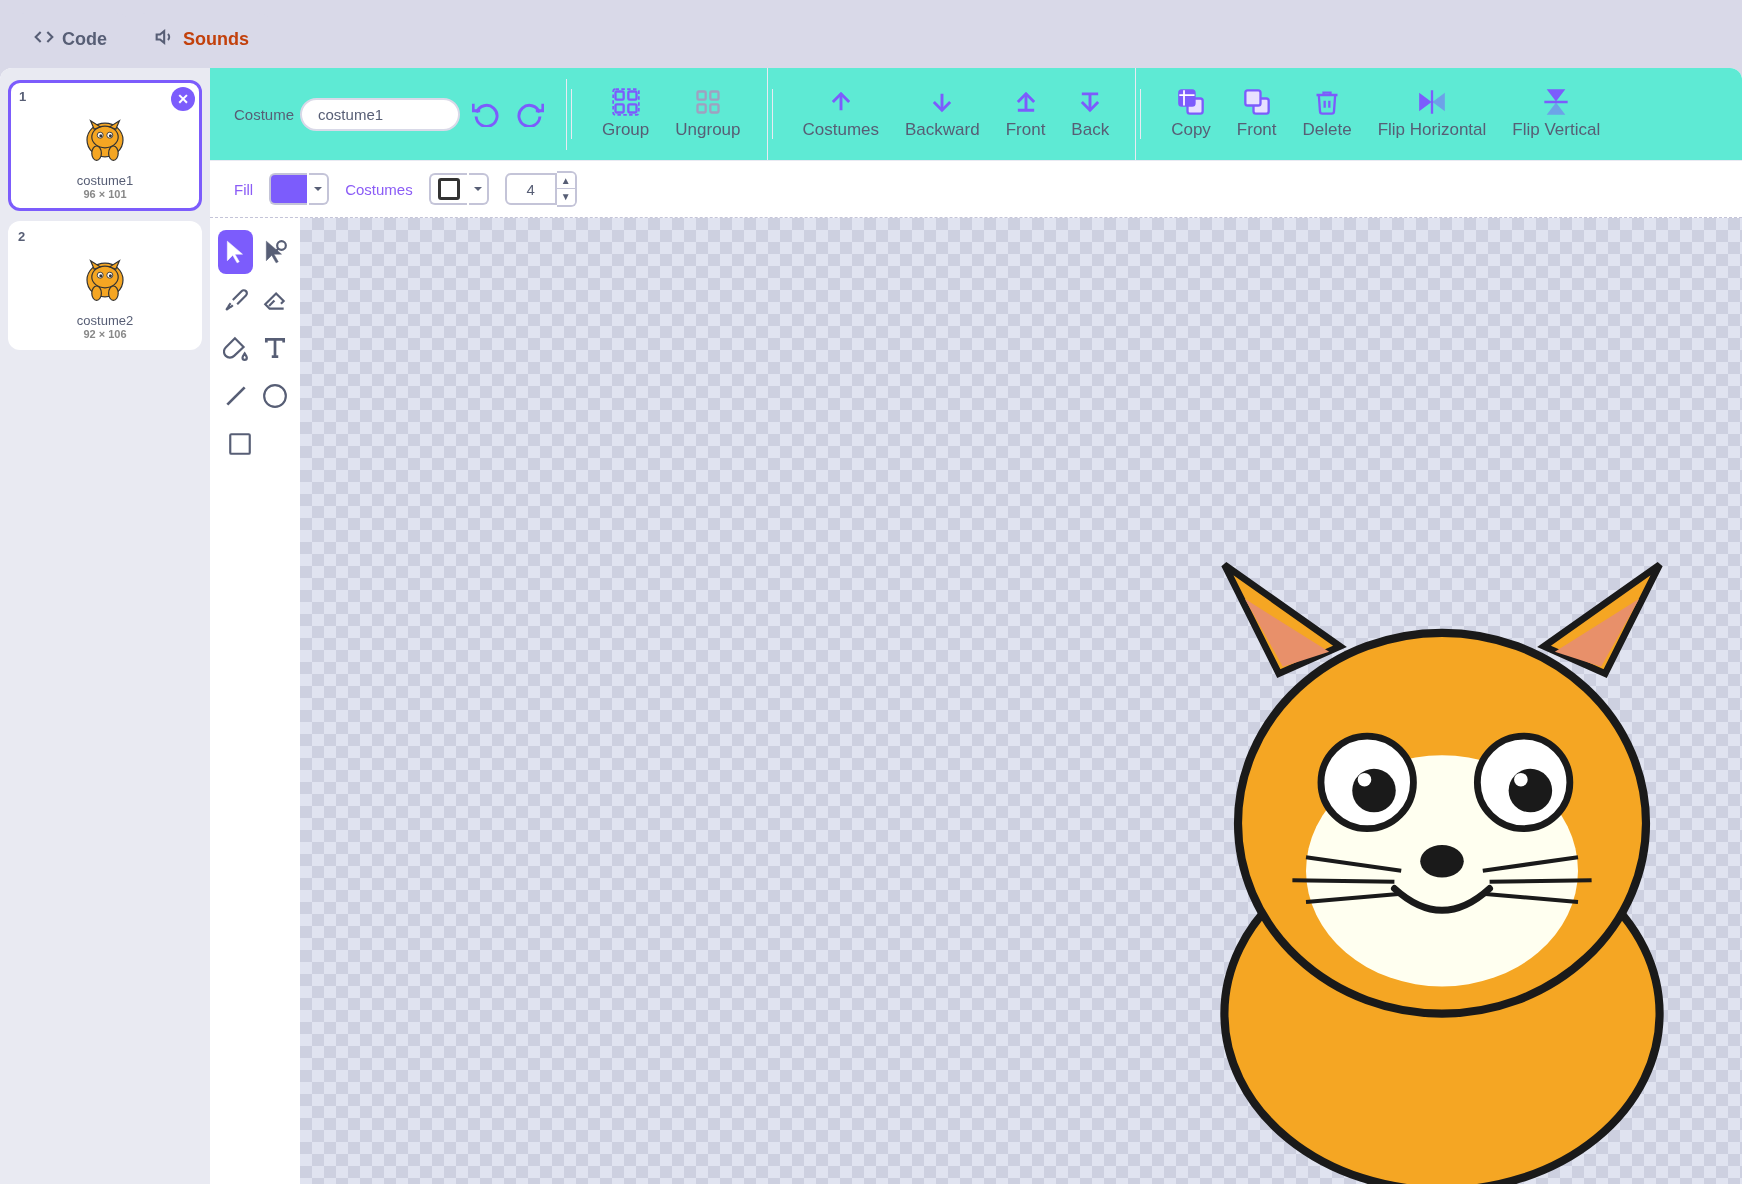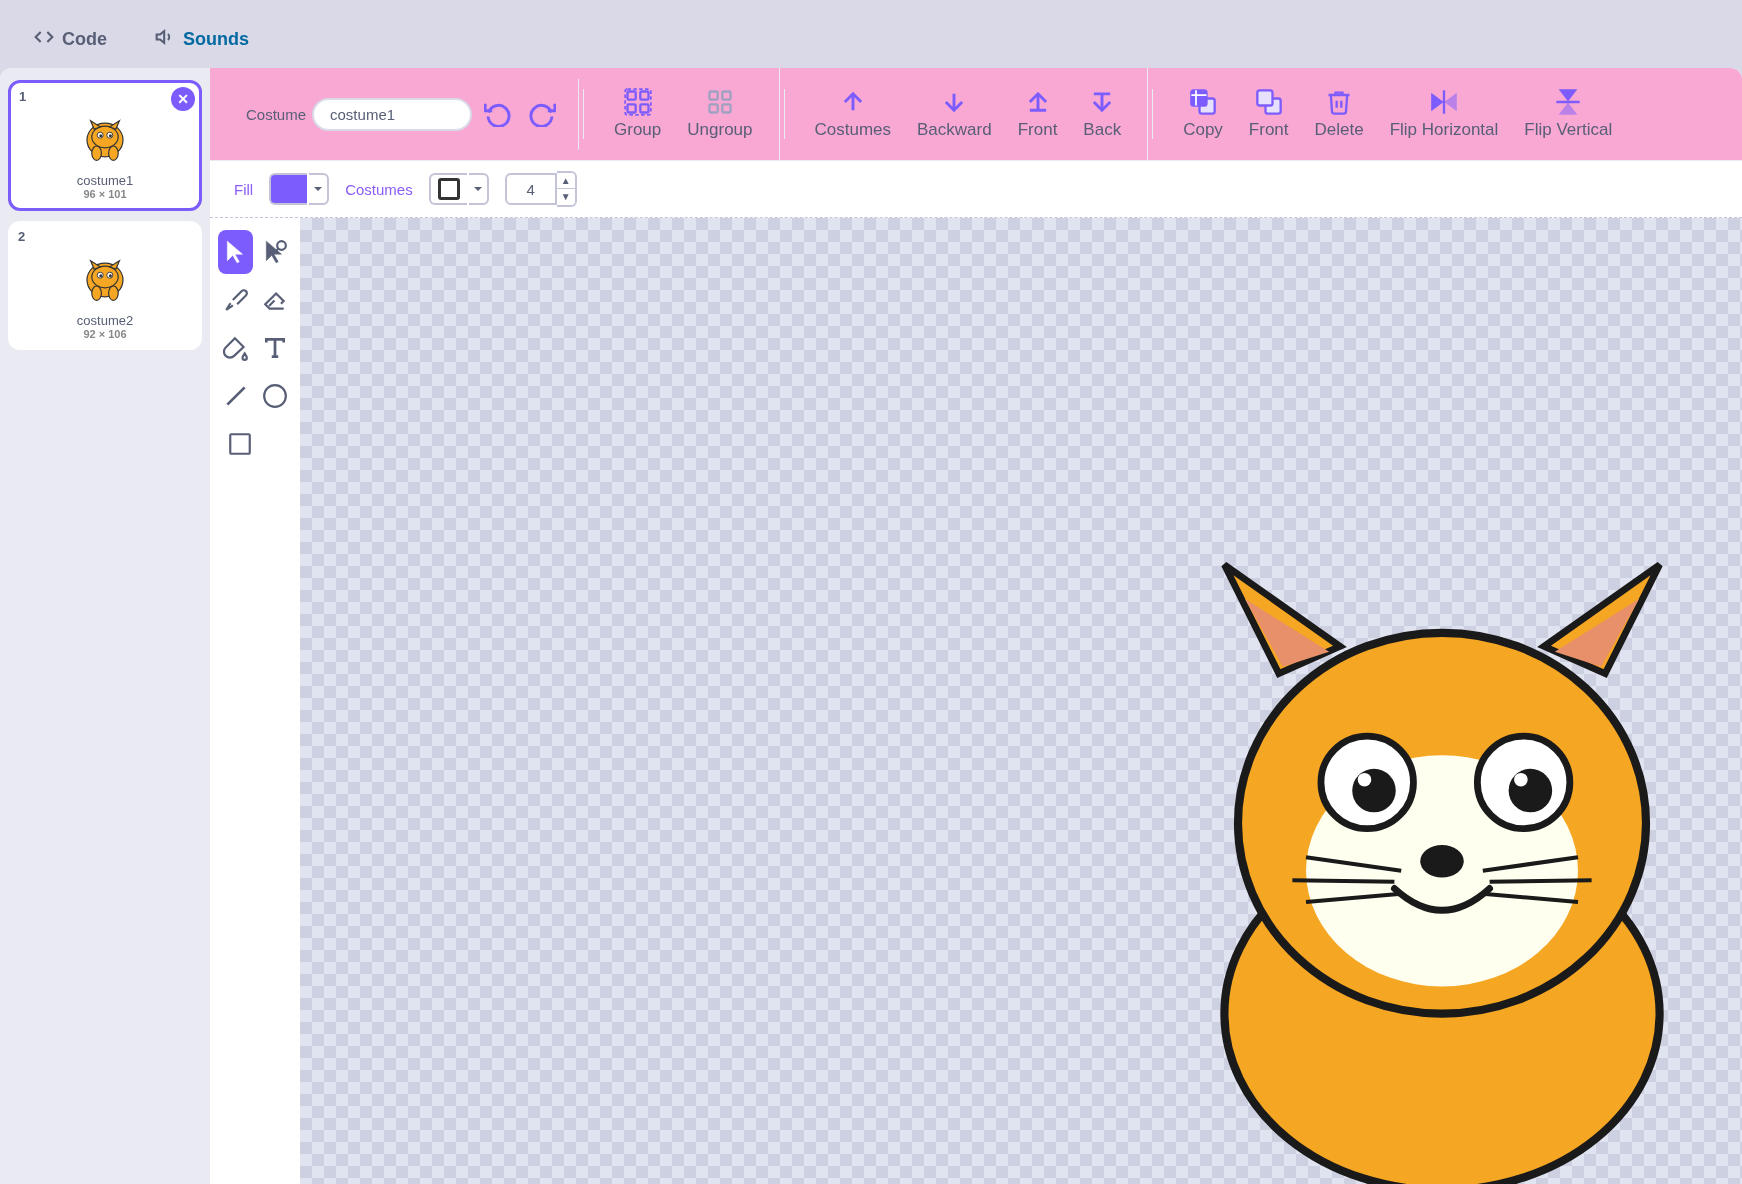--- a/index.html
+++ b/index.html
@@ -37,21 +37,21 @@
     .tab-code {
       background: #d9d9e8;
       color: #575e75;
     }
     .tab-costumes {
       background: #fff;
       color: #7c5cfc;
     }
     .tab-sounds {
       background: #d9d9e8;
-      color: #0369a1;
+      color: #c2410c;
       gap: 8px;
     }
 
     
     .main-content {
       display: flex;
       flex: 1;
       background: #fff;
       border-radius: 12px 12px 0 0;
       overflow: hidden;
@@ -128,22 +128,22 @@
 
     
     .editor-area {
       flex: 1;
       display: flex;
       flex-direction: column;
     }
 
     
     .toolbar {
-      background: #f9a8d4;
-      padding: 0 20px;
+      background: #5eead4;
+      padding: 0 8px;
       display: flex;
       align-items: center;
       gap: 0;
       border-bottom: 1px solid #e9eaf2;
       flex-shrink: 0;
     }
 
     .toolbar-row {
       display: flex;
       align-items: center;

